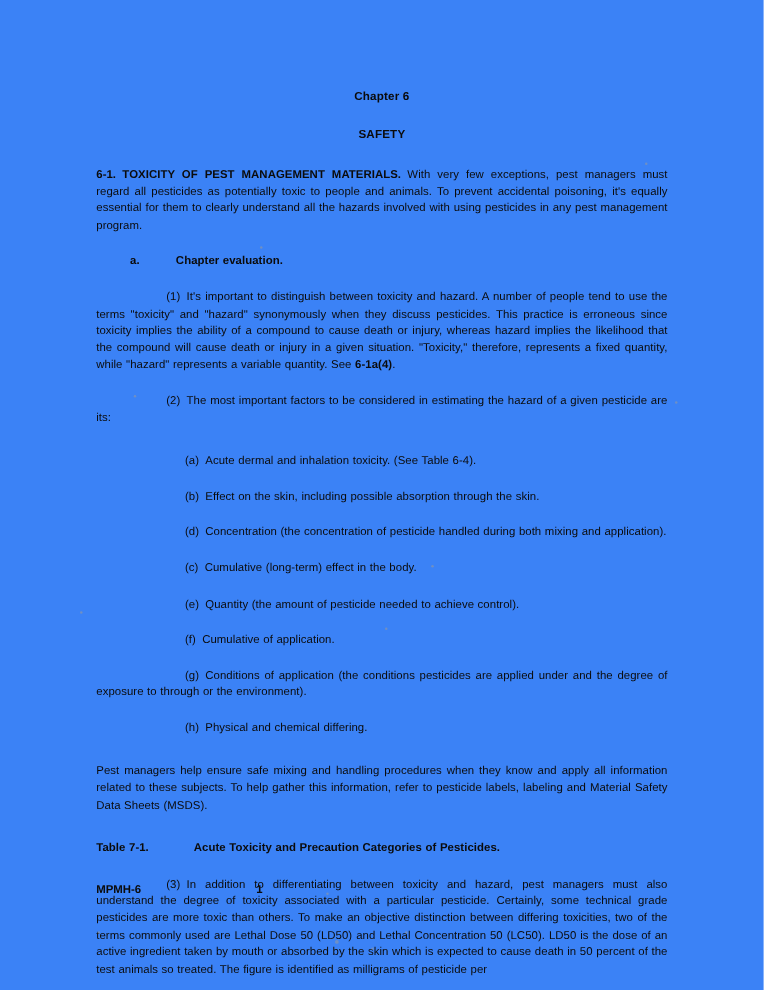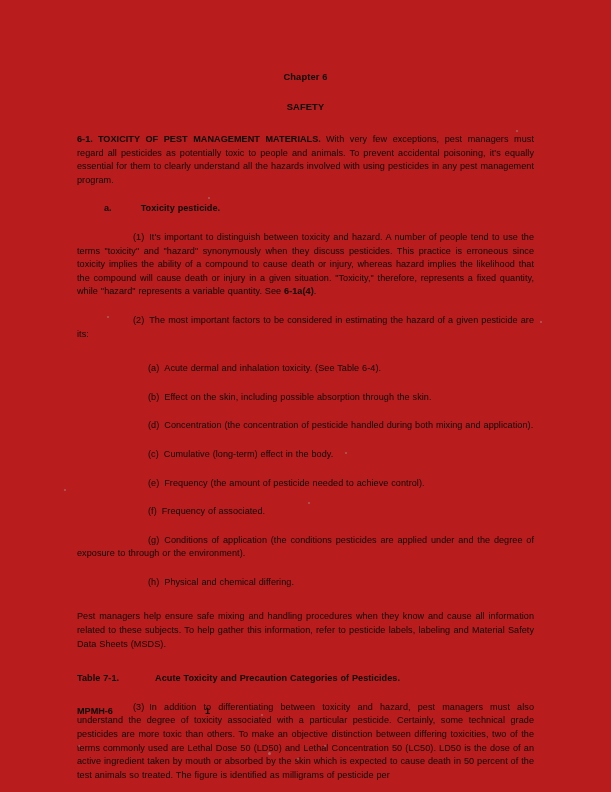--- a/index.html
+++ b/index.html
@@ -4,21 +4,21 @@
 <style>
   html, body {
     margin: 0;
     padding: 0;
     background: #ffffff;
   }
   #page {
     position: relative;
     width: 611px;
     height: 792px;
-    background: #b91c1c;
+    background: #3b82f6;
     overflow: hidden;
     font-family: "Liberation Sans", sans-serif;
     color: #0b0b0b;
     -webkit-font-smoothing: none;
   }
   
   .body-area {
     position: absolute;
     left: 77px;
     top: 0;
@@ -85,43 +85,43 @@
 <div id="page">
 
   <div class="body-area">
 
     <div class="center chapter-line">Chapter 6</div>
 
     <div class="center safety-line">SAFETY</div>
 
     <p class="para gap-lg ind-head"><span class="b">6-1.</span><span class="sp2"></span><span class="b">TOXICITY OF PEST MANAGEMENT MATERIALS.</span><span class="sp2"></span><span>With very few exceptions, pest managers must regard all pesticides as potentially toxic to people and animals. To prevent accidental poisoning, it's equally essential for them to  clearly understand all the hazards involved with using pesticides in any pest management program.</span></p>
 
-    <p class="para gap-md nojust ind-a"><span class="b">a.</span><span class="tab-a"></span><span class="b">Toxicity pesticide.</span></p>
+    <p class="para gap-md nojust ind-a"><span class="b">a.</span><span class="tab-a"></span><span class="b">Chapter evaluation.</span></p>
 
     <p class="para gap-md ind-1"><span>(1)</span><span class="sp2"></span><span>It's important to distinguish between toxicity and hazard.  A number of people tend to use the terms "toxicity" and "hazard" synonymously when they discuss pesticides. This practice is erroneous since toxicity implies the ability of a compound to cause death or injury, whereas hazard implies the likelihood that the compound will cause death or injury in a given situation.  "Toxicity," therefore, represents a fixed quantity, while "hazard" represents a variable quantity.  See </span><span class="b">6-1a(4)</span><span>.</span></p>
 
     <p class="para gap-md ind-1"><span>(2)</span><span class="sp2"></span><span>The most important factors to be considered in estimating the hazard of a given pesticide are its:</span></p>
 
     <p class="para gap-lg nojust ind-sub"><span>(a)</span><span class="sp2"></span><span>Acute dermal and inhalation toxicity.  (See Table 6-4).</span></p>
 
     <p class="para gap-md nojust ind-sub"><span>(b)</span><span class="sp2"></span><span>Effect on the skin, including possible absorption through the skin.</span></p>
 
     <p class="para gap-md ind-sub"><span>(d)</span><span class="sp2"></span><span>Concentration (the concentration of pesticide handled during both mixing and application).</span></p>
 
     <p class="para gap-md nojust ind-sub"><span>(c)</span><span class="sp2"></span><span>Cumulative (long-term) effect in the body.</span></p>
 
-    <p class="para gap-md nojust ind-sub"><span>(e)</span><span class="sp2"></span><span>Frequency (the amount of pesticide needed to achieve control).</span></p>
+    <p class="para gap-md nojust ind-sub"><span>(e)</span><span class="sp2"></span><span>Quantity (the amount of pesticide needed to achieve control).</span></p>
 
-    <p class="para gap-md nojust ind-sub"><span>(f)</span><span class="sp2"></span><span>Frequency of associated.</span></p>
+    <p class="para gap-md nojust ind-sub"><span>(f)</span><span class="sp2"></span><span>Cumulative of application.</span></p>
 
     <p class="para gap-md ind-sub"><span>(g)</span><span class="sp2"></span><span>Conditions of application (the conditions pesticides are applied under and the degree of exposure to through or the environment).</span></p>
 
     <p class="para gap-md nojust ind-sub"><span>(h)</span><span class="sp2"></span><span>Physical and chemical differing.</span></p>
 
-    <p class="para gap-lg ind-head">Pest managers help ensure safe mixing and handling procedures when they know and cause all information related to these subjects.  To help gather this information, refer to pesticide labels, labeling and Material Safety Data Sheets (MSDS).</p>
+    <p class="para gap-lg ind-head">Pest managers help ensure safe mixing and handling procedures when they know and apply all information related to these subjects.  To help gather this information, refer to pesticide labels, labeling and Material Safety Data Sheets (MSDS).</p>
 
     <p class="para gap-lg nojust ind-head"><span class="b">Table 7-1.</span><span class="tab-t"></span><span class="b">Acute Toxicity and Precaution Categories of Pesticides.</span></p>
 
     <p class="para gap-md ind-1"><span>(3)</span><span class="sp2"></span><span>In addition to differentiating between toxicity and hazard, pest managers must also understand the degree of toxicity associated with a particular pesticide.  Certainly, some technical grade pesticides are more toxic than others.  To make an objective distinction between differing toxicities, two of the terms commonly used are Lethal Dose 50 (LD50) and Lethal Concentration 50 (LC50).  LD50 is the dose of an active ingredient taken by mouth or absorbed by the skin which is expected to cause death in 50 percent of the test animals so treated.  The figure is identified as milligrams of pesticide per</span></p>
 
   </div>
 
   <div class="footer">
     <span class="docid">MPMH-6</span>
     <span class="pageno">1</span>

